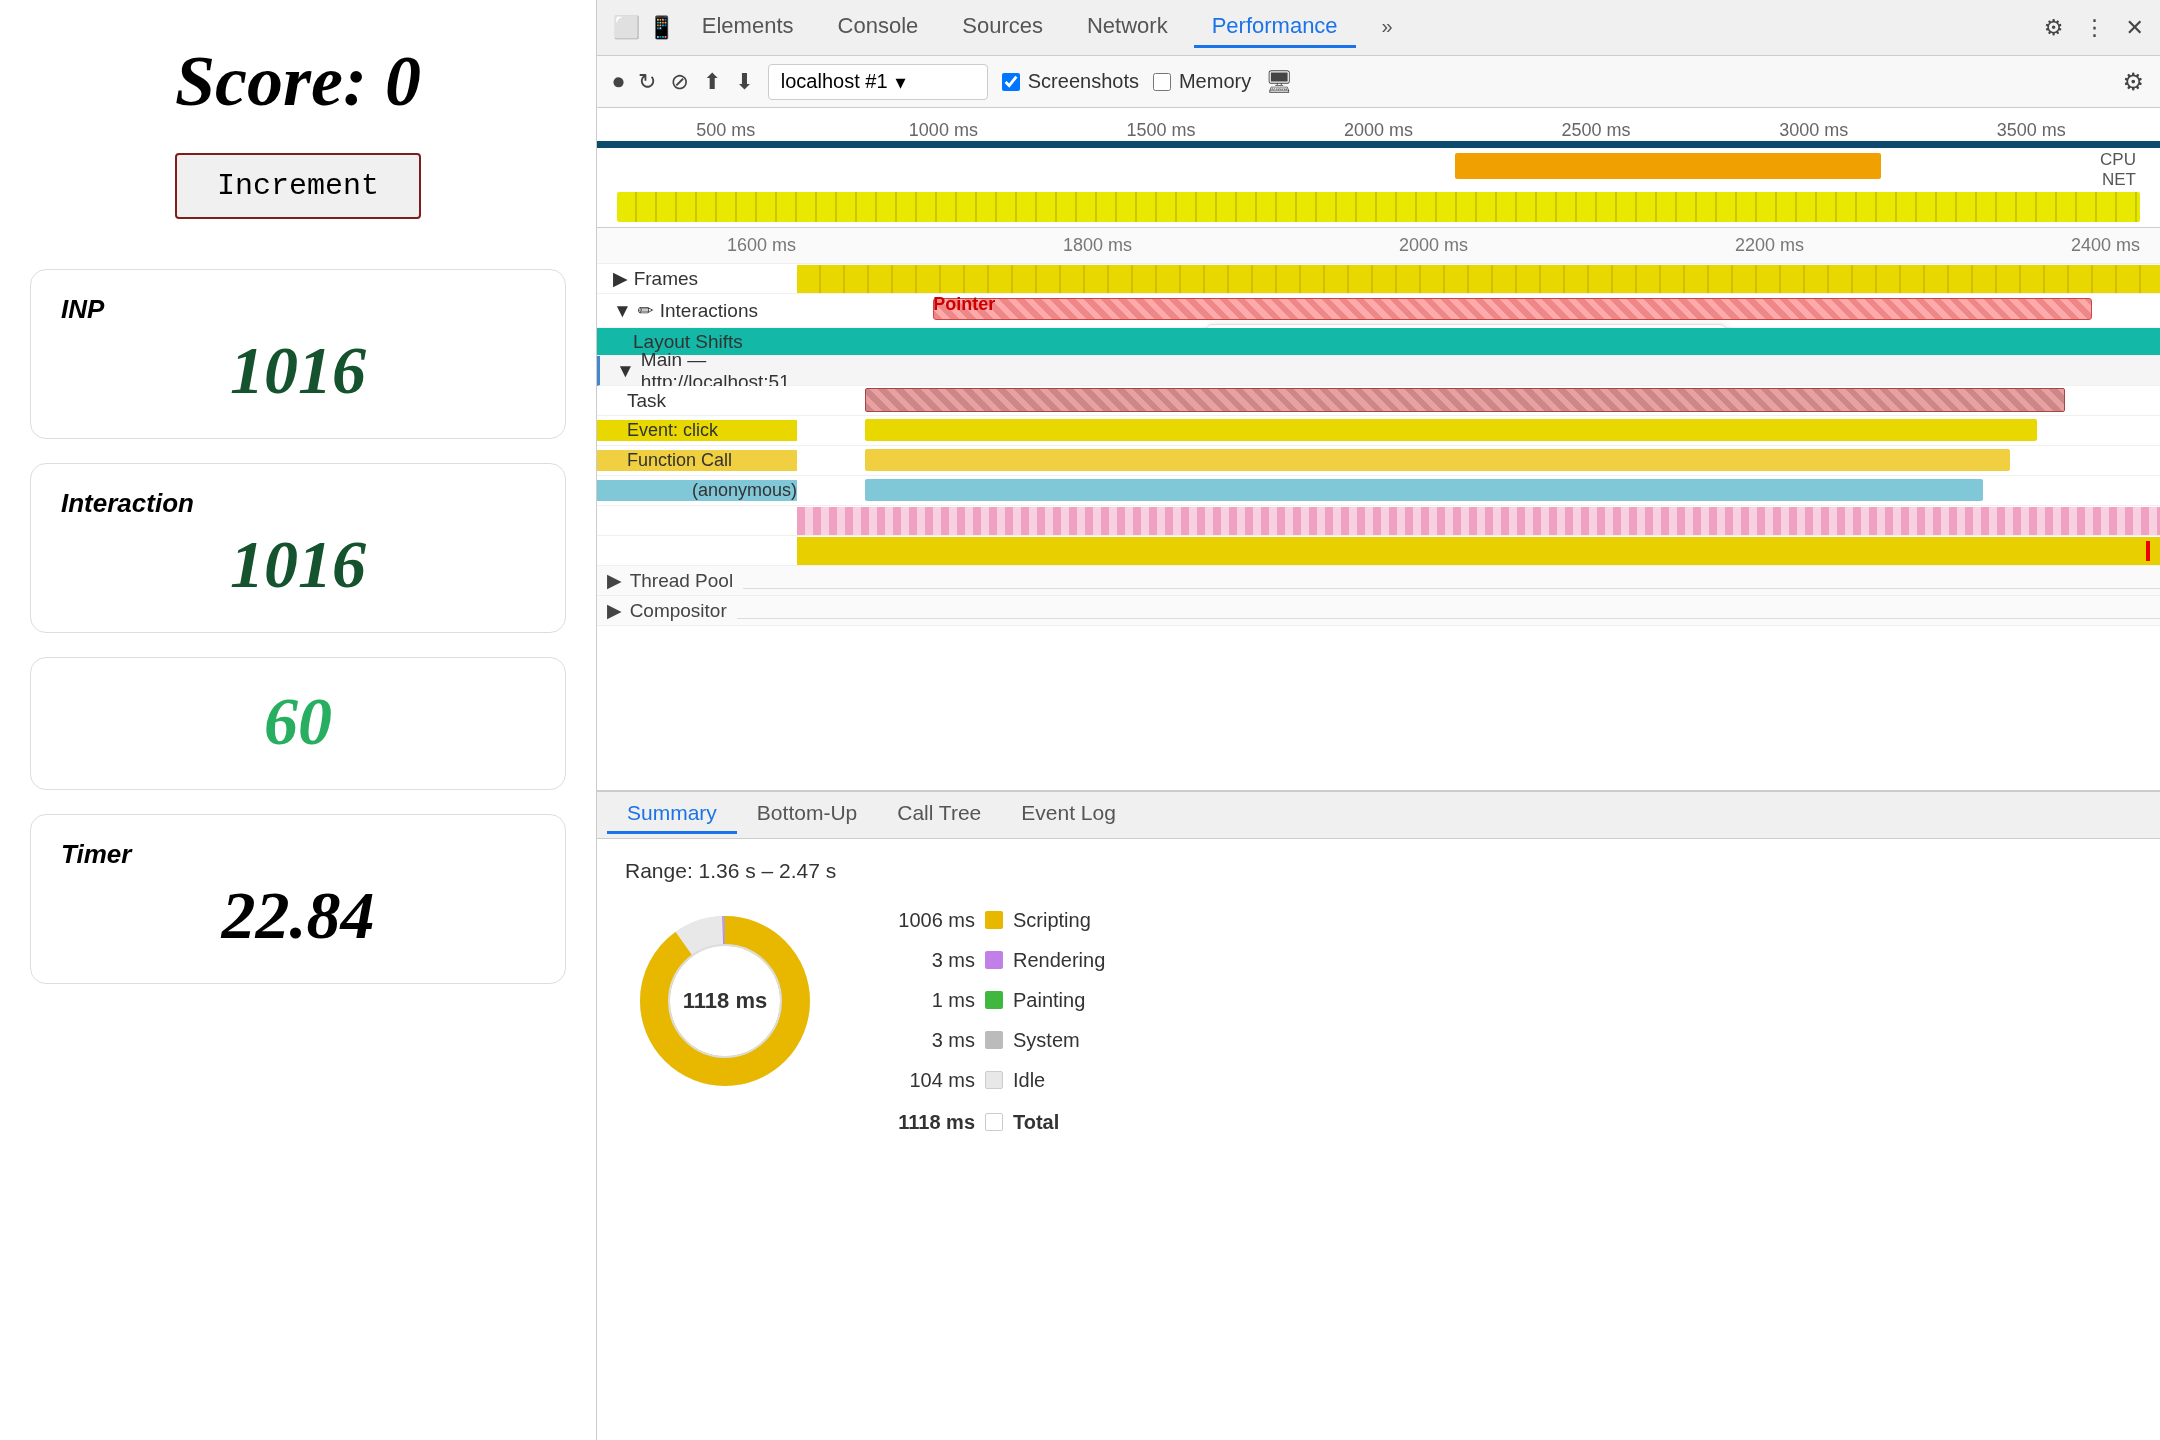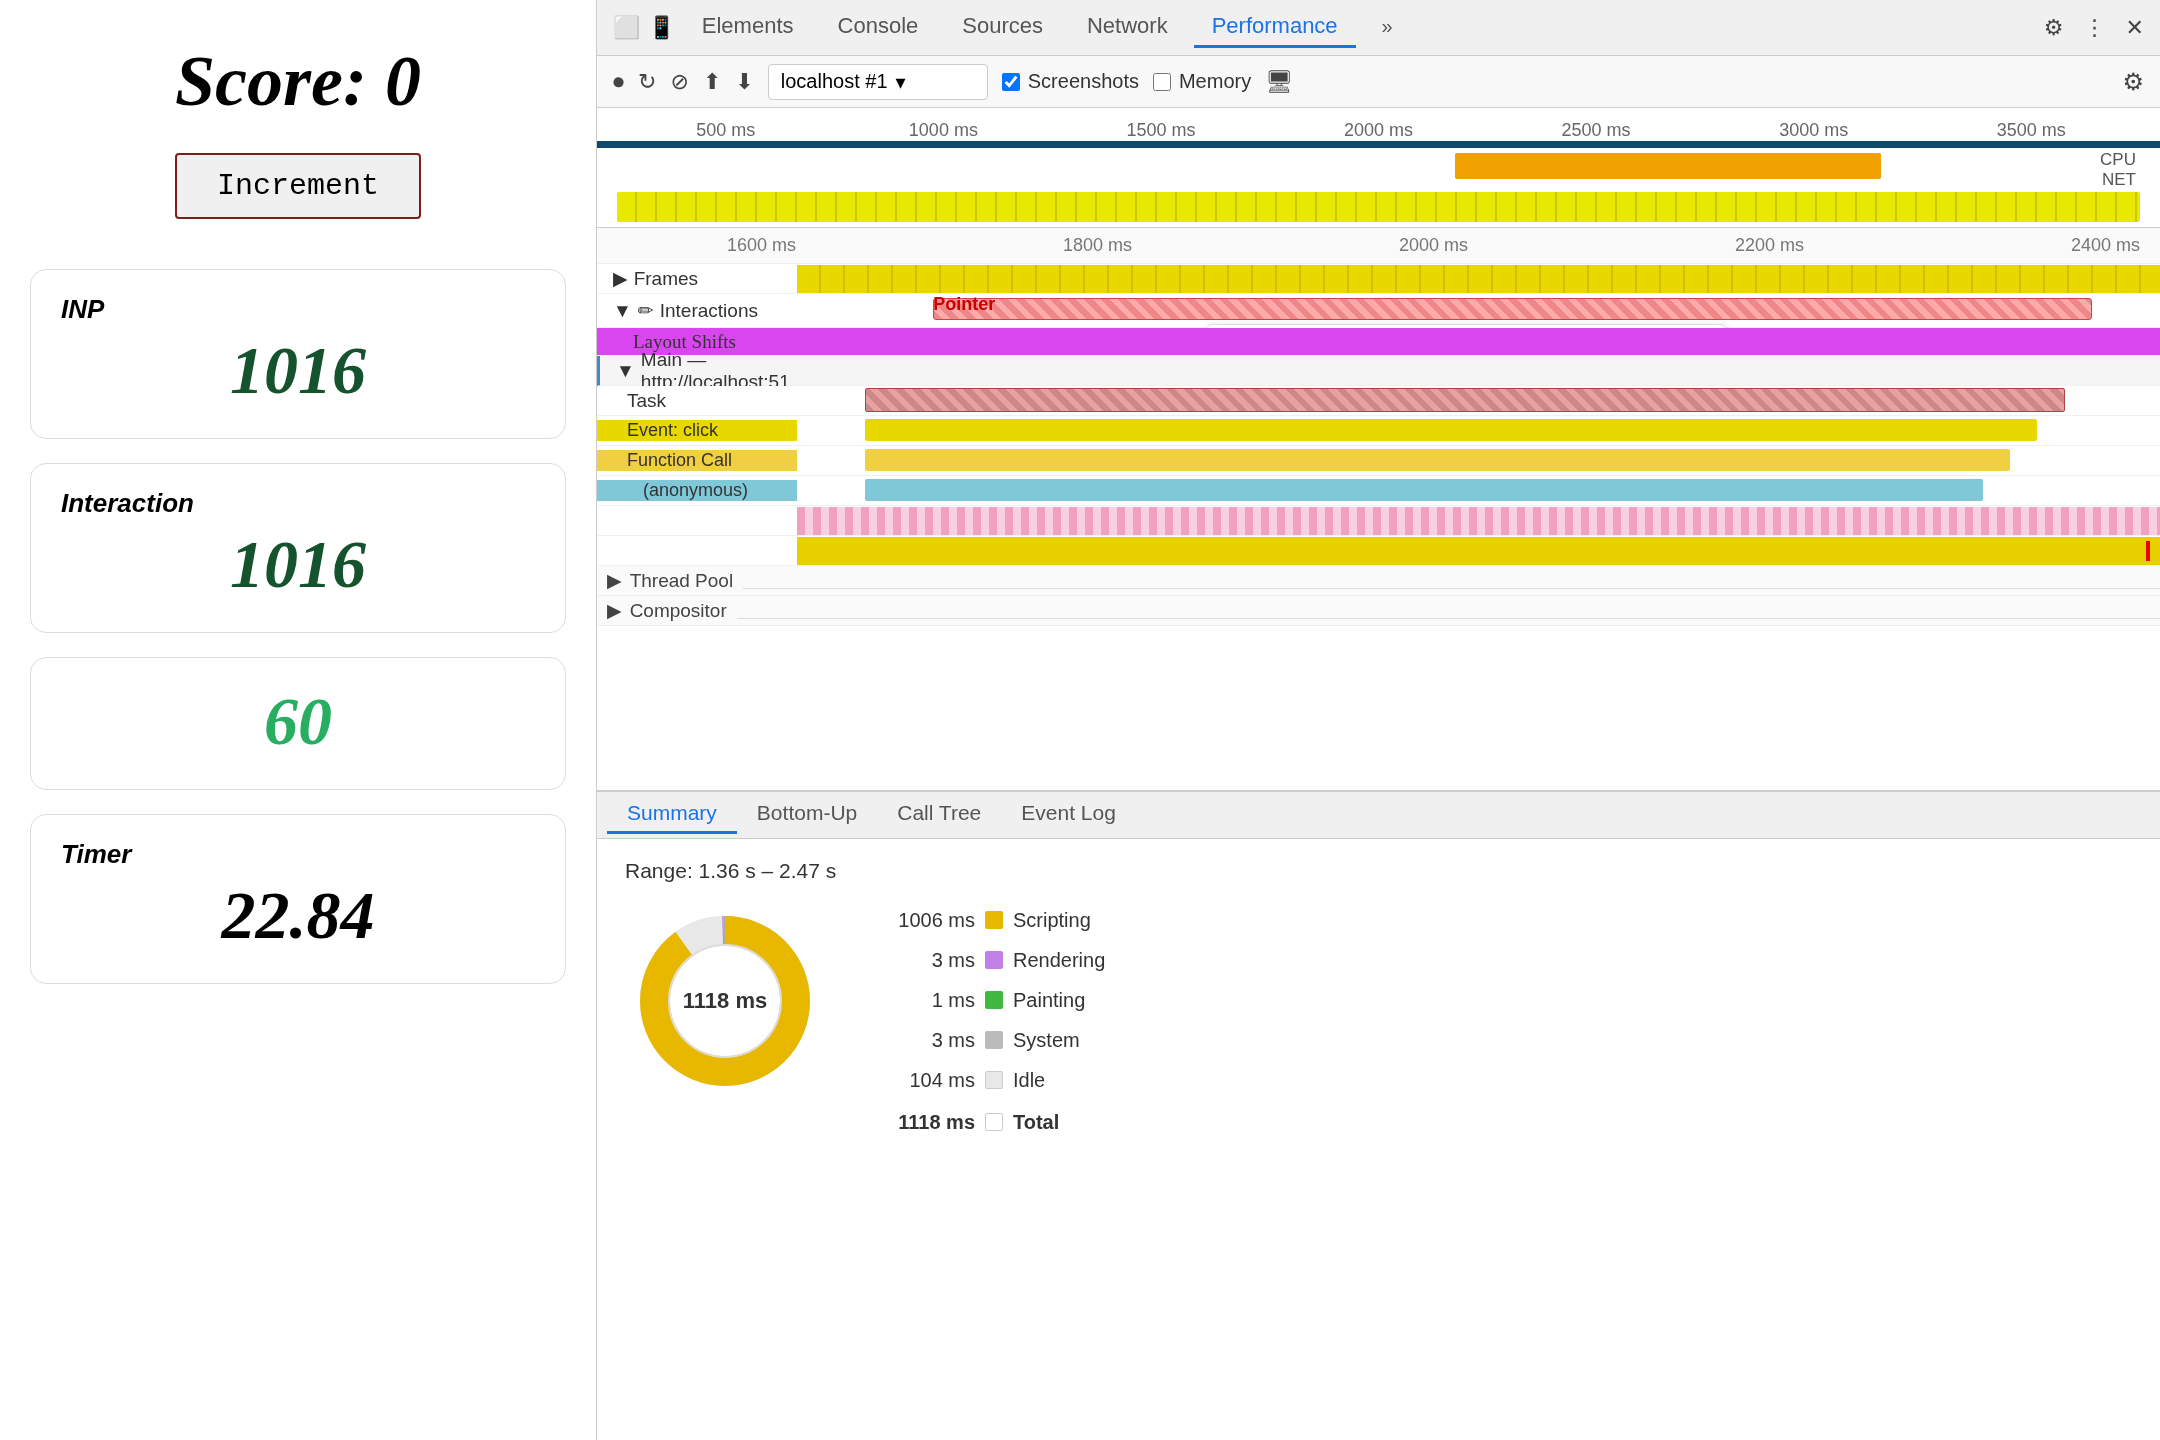--- a/index.html
+++ b/index.html
@@ -314,22 +314,21 @@
       font-size: 20px;
       z-index: 100;
       box-shadow: 2px 2px 8px rgba(0,0,0,0.15);
       white-space: nowrap;
       width: 520px;
     }
 
     
     .layout-shifts-row {
       min-height: 28px;
-      background: #d946ef;
-      font-family: Liberation Serif, serif;
+      background: #14b8a6;
     }
 
     
     .sub-track {
       height: 28px;
       position: relative;
       border-bottom: 1px solid #f0f0f0;
     }
 
     
@@ -606,21 +605,21 @@
     <div class="track-row sub-track" style="height:28px;">
       <div class="track-label" style="padding-left:30px; font-size:18px; background:#f0d040;">
         <span>Function Call</span>
       </div>
       <div class="track-content" style="position:relative; height:28px;">
         <div style="position:absolute; left:5%; top:2px; width:84%; height:22px; background:#f0d040; border-radius:2px;"></div>
       </div>
     </div>
 
     <div class="track-row sub-track" style="height:28px;">
-      <div class="track-label" style="padding-left:46px; font-size:18px; background:#80c8d8;">
+      <div class="track-label" style="padding-left:46px; font-size:18px; background:#80c8d8;justify-content:flex-end;">
         <span>(anonymous)</span>
       </div>
       <div class="track-content" style="position:relative; height:28px;">
         <div style="position:absolute; left:5%; top:2px; width:82%; height:22px; background:#80c8d8; border-radius:2px;"></div>
       </div>
     </div>
 
     <div class="track-row sub-track" style="height:28px;">
       <div class="track-label" style="padding-left:30px; font-size:16px;"></div>
       <div class="track-content" style="position:relative; height:28px; background: repeating-linear-gradient(90deg, #f0a0c0 0 8px, #f8d0e0 8px 16px);">

